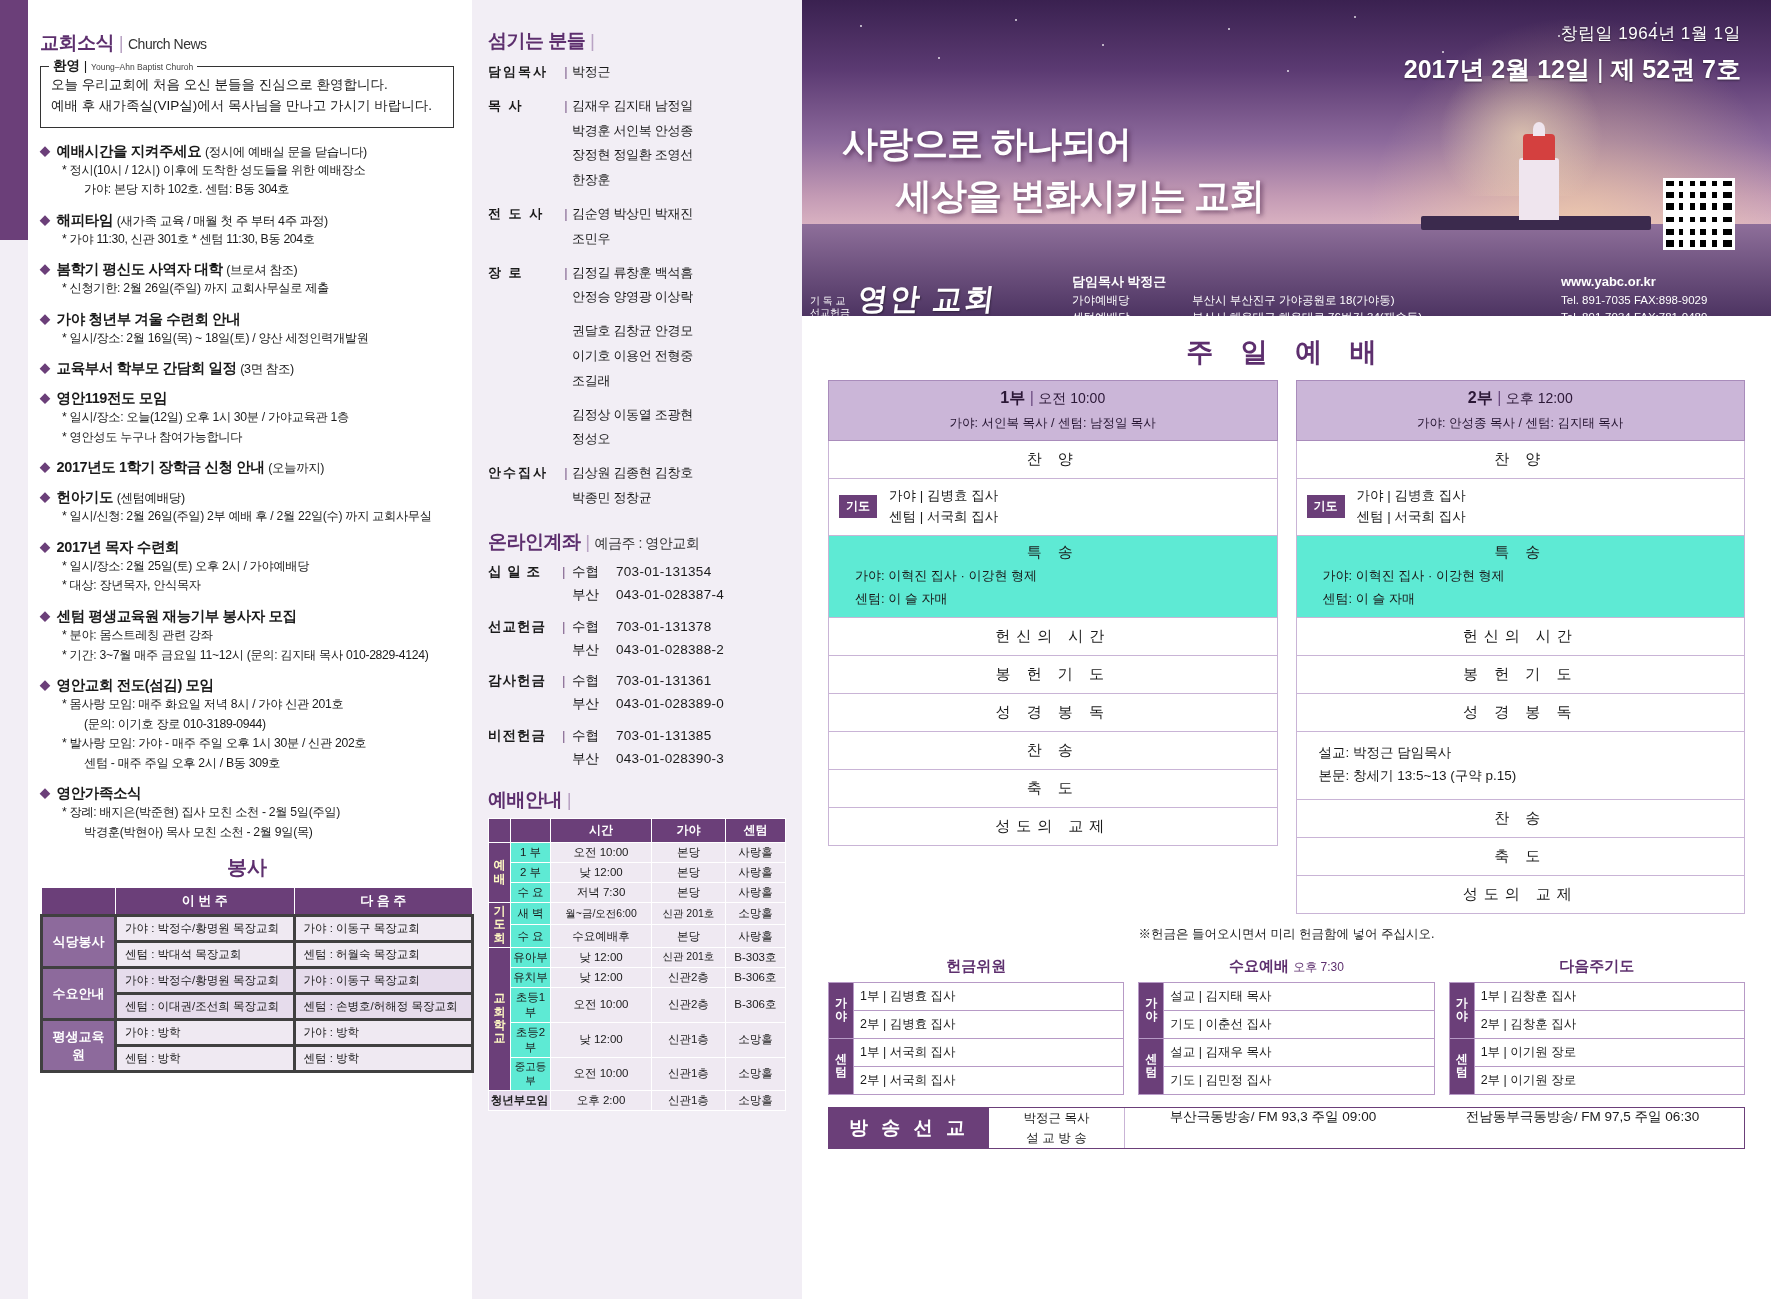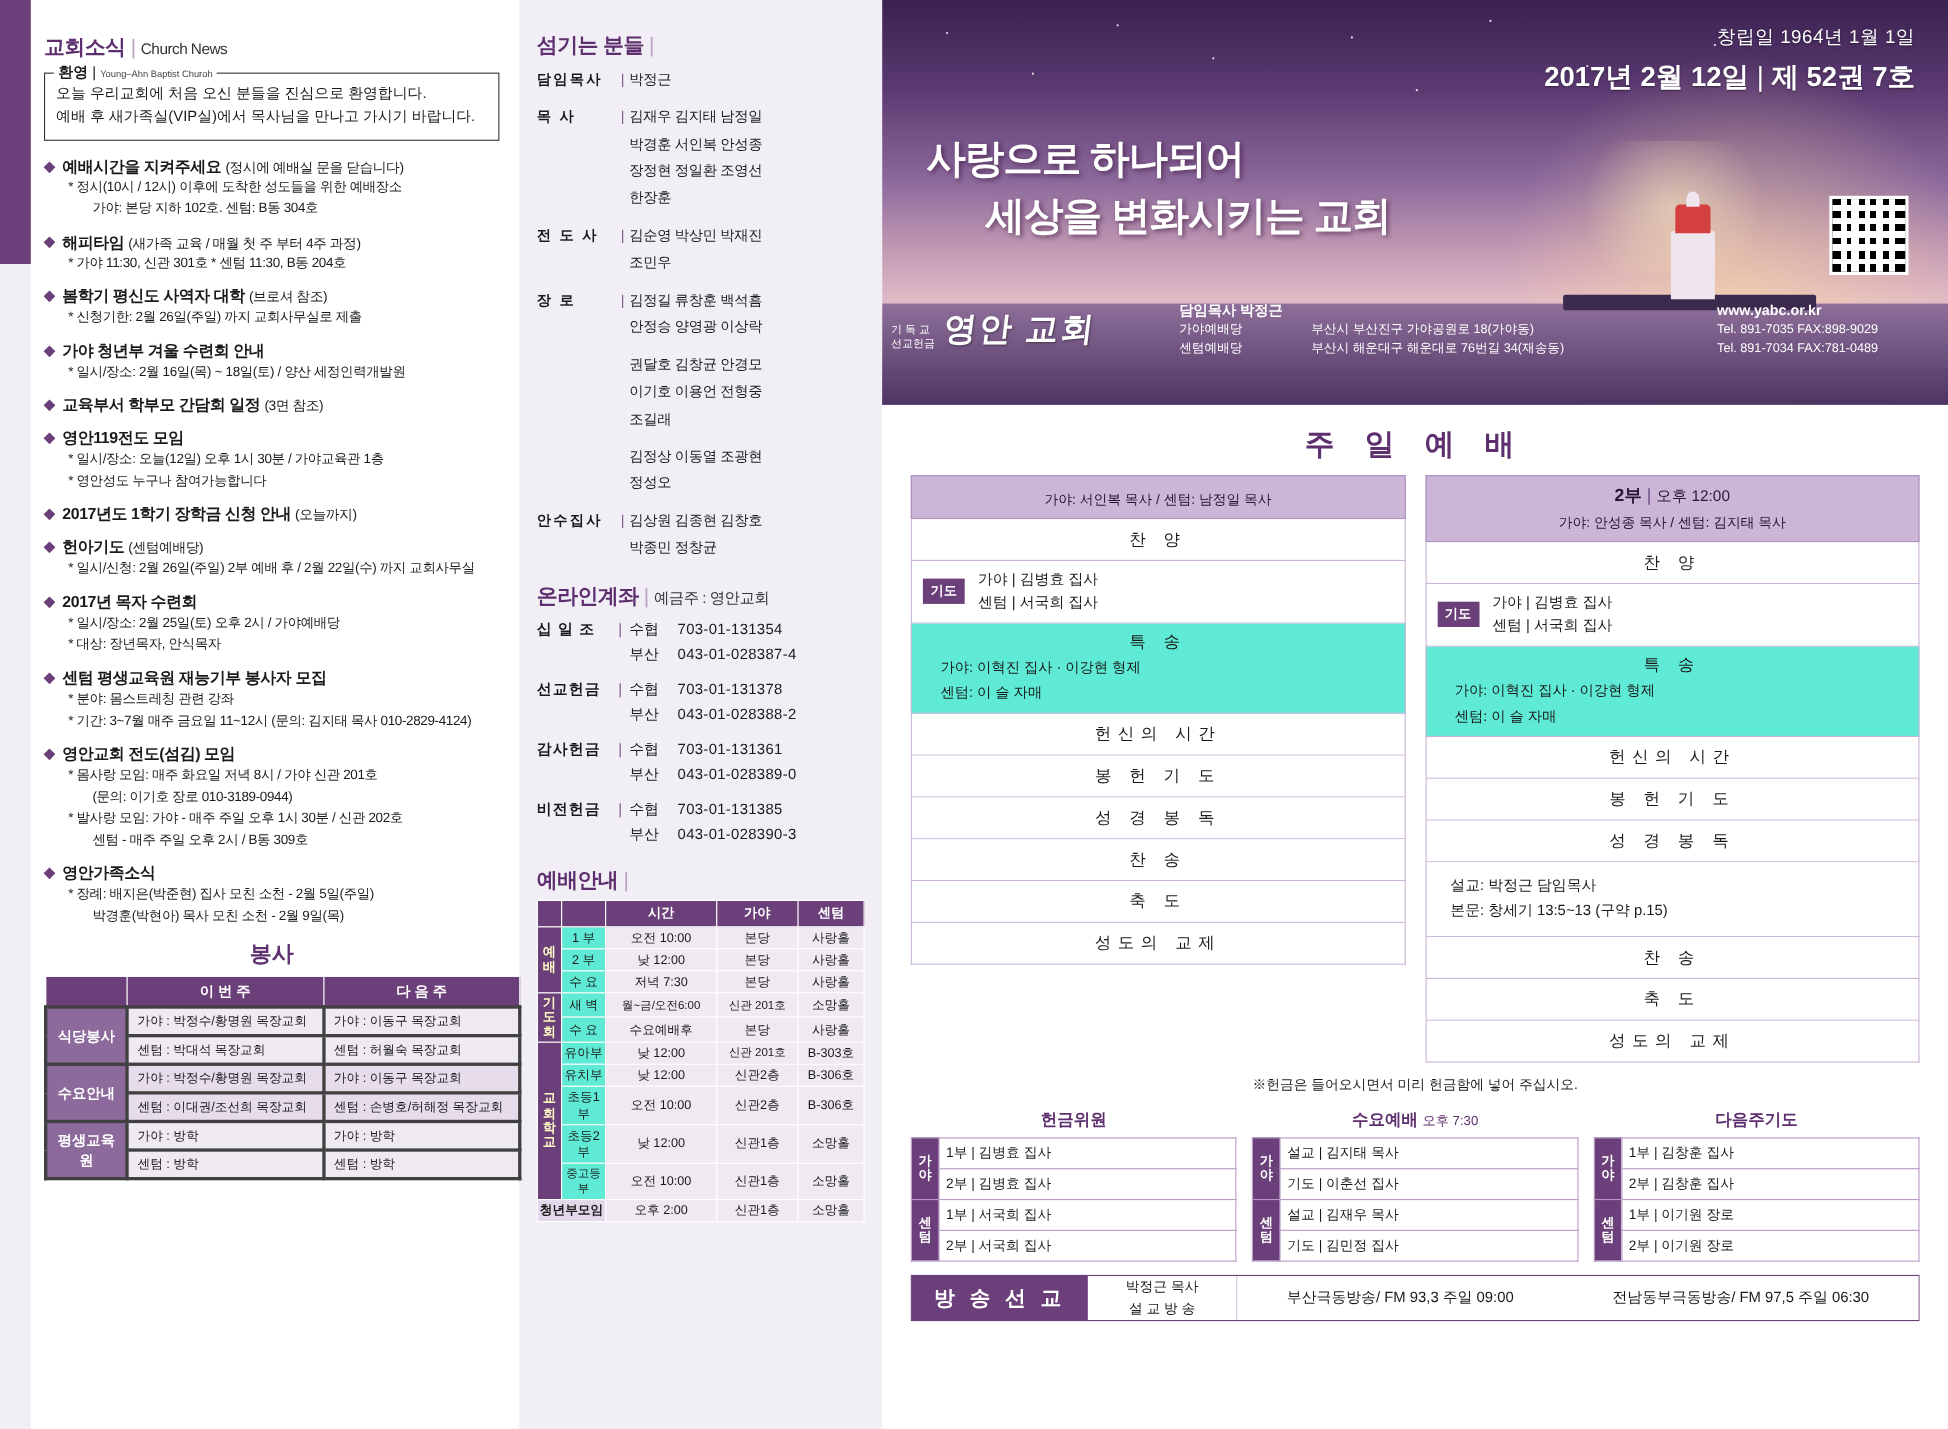--- a/index.html
+++ b/index.html
@@ -105,21 +105,21 @@
   }
   .wtbl td.k1{ width:40px; background:#5eead4;margin-left:48px;}
   .wtbl td.wide{ font-weight:bold; background:#e3d8ea;}
   .wtbl td.small{ font-size:10.5px; }
 
   
   .col3{ flex:1; height:100%; position:relative; background:#fff; }
 
   
   .banner{
-    position:relative; height:368px; margin:0 0 0 0;
+    position:relative; height:316px; margin:0 0 0 0;
     background:
       radial-gradient(circle at 80% 72%, rgba(255,220,160,0.55) 0%, rgba(255,200,140,0) 26%),
       linear-gradient(to bottom, #3a2150 0%, #5b3a72 22%, #8d6a9c 45%, #c39ab4 62%, #e0b9c6 74%, #b99ec0 86%, #6b4b80 100%);
       overflow:hidden;
   }
   .banner .sky-stars{ position:absolute; inset:0; }
   .banner .star{ position:absolute; width:2px; height:2px; background:#fff; border-radius:50%; opacity:.85;}
   .banner .sea{
     position:absolute; left:0; right:0; bottom:0; height:92px;
     background:linear-gradient(to bottom,#8e6f9a,#4d3462);
@@ -246,21 +246,21 @@
   }
   .bcast .lab{
     background:#6b3f79; color:#fff; font-size:19px; font-weight:bold; letter-spacing:4px;
     display:flex; align-items:center; justify-content:center; width:160px;
   }
   .bcast .who{
     width:136px; font-size:12.5px; display:flex; flex-direction:column; justify-content:center;
     align-items:center; line-height:1.6; border-right:1px solid #c9b4d6; background:#fff;
   }
   .bcast .ch{
-    flex:1; display:flex; align-items:center; justify-content:space-around; font-size:13.5px; background:#fff;
+    flex:1; display:flex; justify-content:space-around; font-size:13.5px; background:#fff;
   }
 </style>
 </head>
 <body>
 
 <div class="page">
 
   <div class="col1">
     <div class="c1-inner">
       <div class="sec-title">
@@ -760,20 +760,25 @@
       </div>
     </div>
 
     <div class="sun-title">주 일 예 배</div>
 
     <div class="svc-wrap">
       <div class="svc-grid">
 
         <div class="svc-col">
           <div class="svc-head">
+            <div class="t">
+              <span>1부</span>
+              <span class="bar">|</span>
+              <span class="time">오전 10:00</span>
+            </div>
             <div class="p">가야: 서인복 목사 / 센텀: 남정일 목사</div>
           </div>
           <div class="svc-row">찬        양</div>
           <div class="pray-row">
             <span class="pray-tag">기도</span>
             <span class="pray-lines">
               <div>가야 | 김병효  집사</div>
               <div>센텀 | 서국희  집사</div>
             </span>
           </div>

